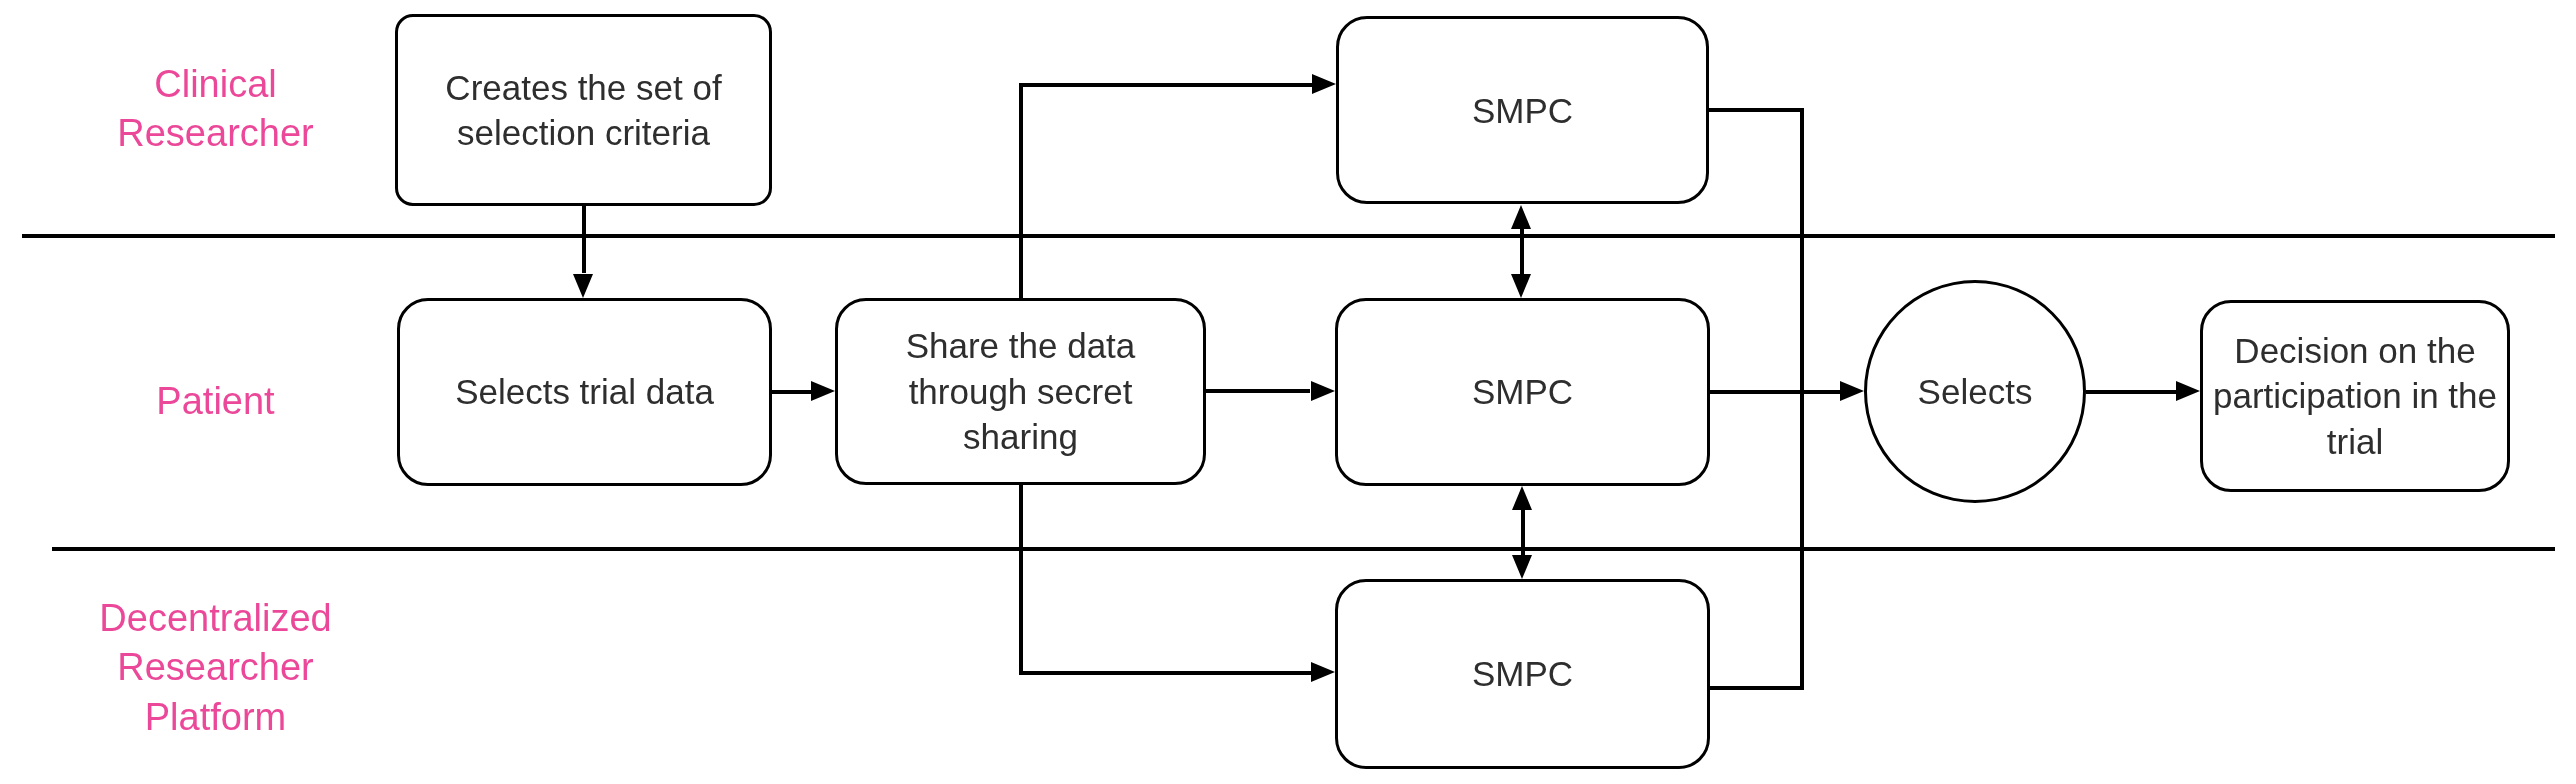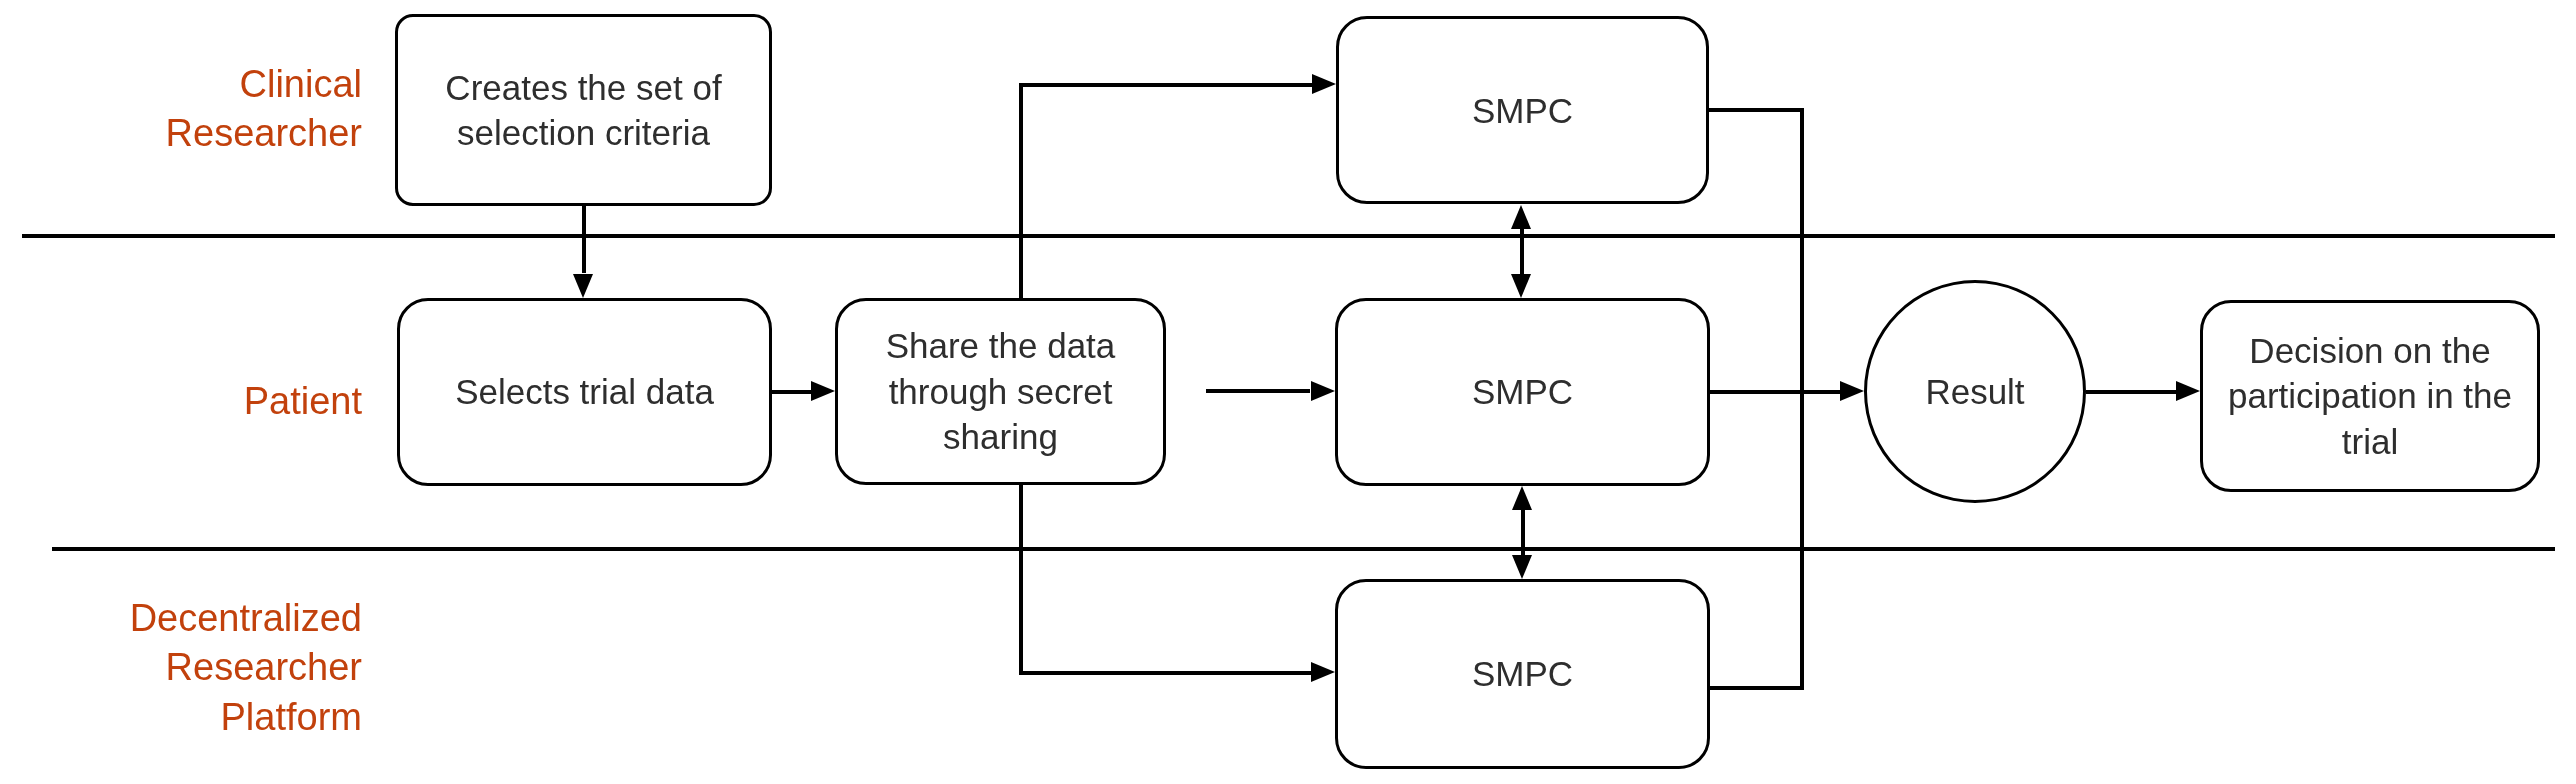--- a/index.html
+++ b/index.html
@@ -6,24 +6,24 @@
   #canvas {
     position: relative;
     width: 2576px;
     height: 784px;
     background: #ffffff;
     font-family: "Liberation Sans", sans-serif;
     overflow: hidden;
   }
   .lane-label {
     position: absolute;
-    text-align: right;
+    text-align: center;
     font-size: 38px;
     line-height: 1.3;
-    color: #c2410c;
+    color: #ec4899;
     white-space: pre-line;
   }
   .lane-divider {
     position: absolute;
     background: #000000;
   }
   .node {
     position: absolute;
     box-sizing: border-box;
     border: 3.5px solid #000000;
@@ -83,43 +83,43 @@
 
   <div class="node" style="left:395px; top:14px; width:377px; height:192px;border-radius:18px;">
     <span>Creates the set of
 selection criteria</span>
   </div>
 
   <div class="node" style="left:397px; top:298px; width:375px; height:188px;">
     <span>Selects trial data</span>
   </div>
 
-  <div class="node" style="left:835px; top:298px; width:331px; height:187px;">
+  <div class="node" style="left:835px; top:298px; width:371px; height:187px;">
     <span>Share the data
 through secret
 sharing</span>
   </div>
 
   <div class="node" style="left:1336px; top:16.4px; width:373px; height:188px;">
     <span>SMPC</span>
   </div>
 
   <div class="node" style="left:1335px; top:298px; width:375px; height:188px;">
     <span>SMPC</span>
   </div>
 
   <div class="node" style="left:1335px; top:579px; width:375px; height:190px;">
     <span>SMPC</span>
   </div>
 
   <div class="node circle" style="left:1864px; top:280px; width:222px; height:223px;">
-    <span>Result</span>
+    <span>Selects</span>
   </div>
 
-  <div class="node" style="left:2200px; top:300px; width:340px; height:192px;">
+  <div class="node" style="left:2200px; top:300px; width:310px; height:192px;">
     <span>Decision on the
 participation in the
 trial</span>
   </div>
 
   <div class="line" style="left:582px; top:205px; width:3.5px; height:68px;"></div>
   <div class="arrow-d" style="left:573px; top:274px;"></div>
 
   <div class="line" style="left:772px; top:390px; width:39px; height:3.5px;"></div>
   <div class="arrow-r" style="left:811px; top:381px;"></div>

